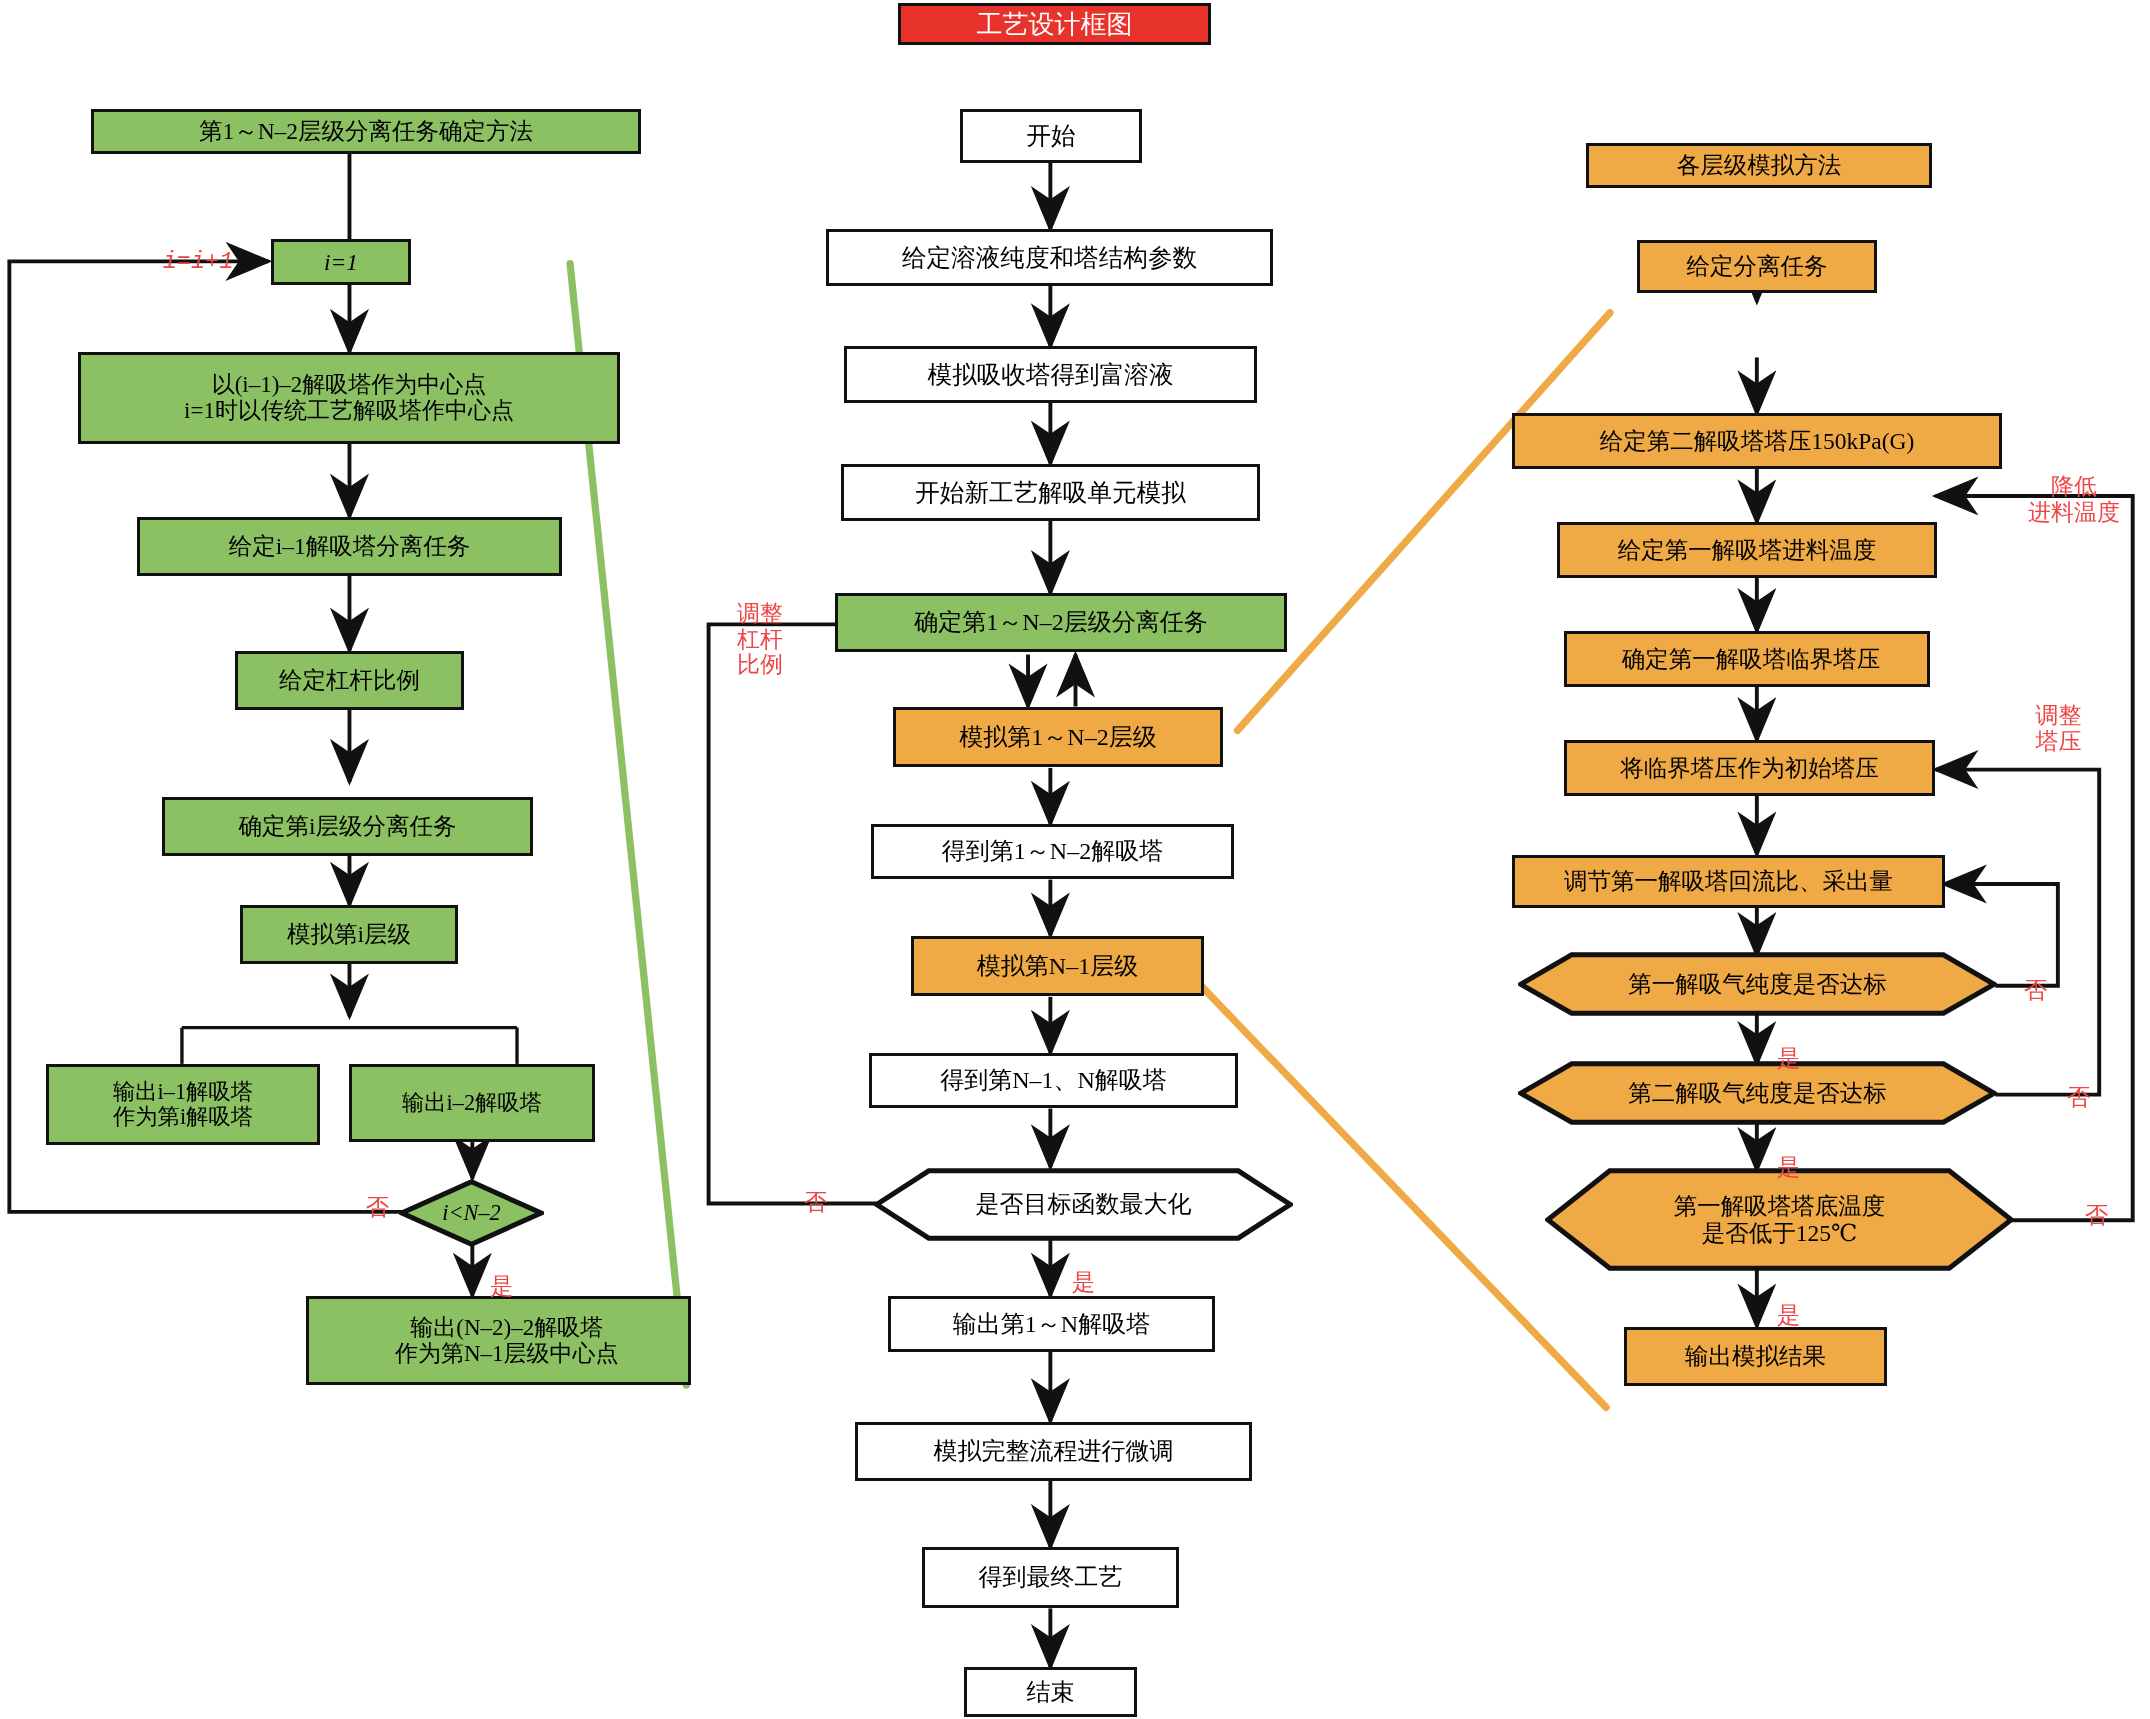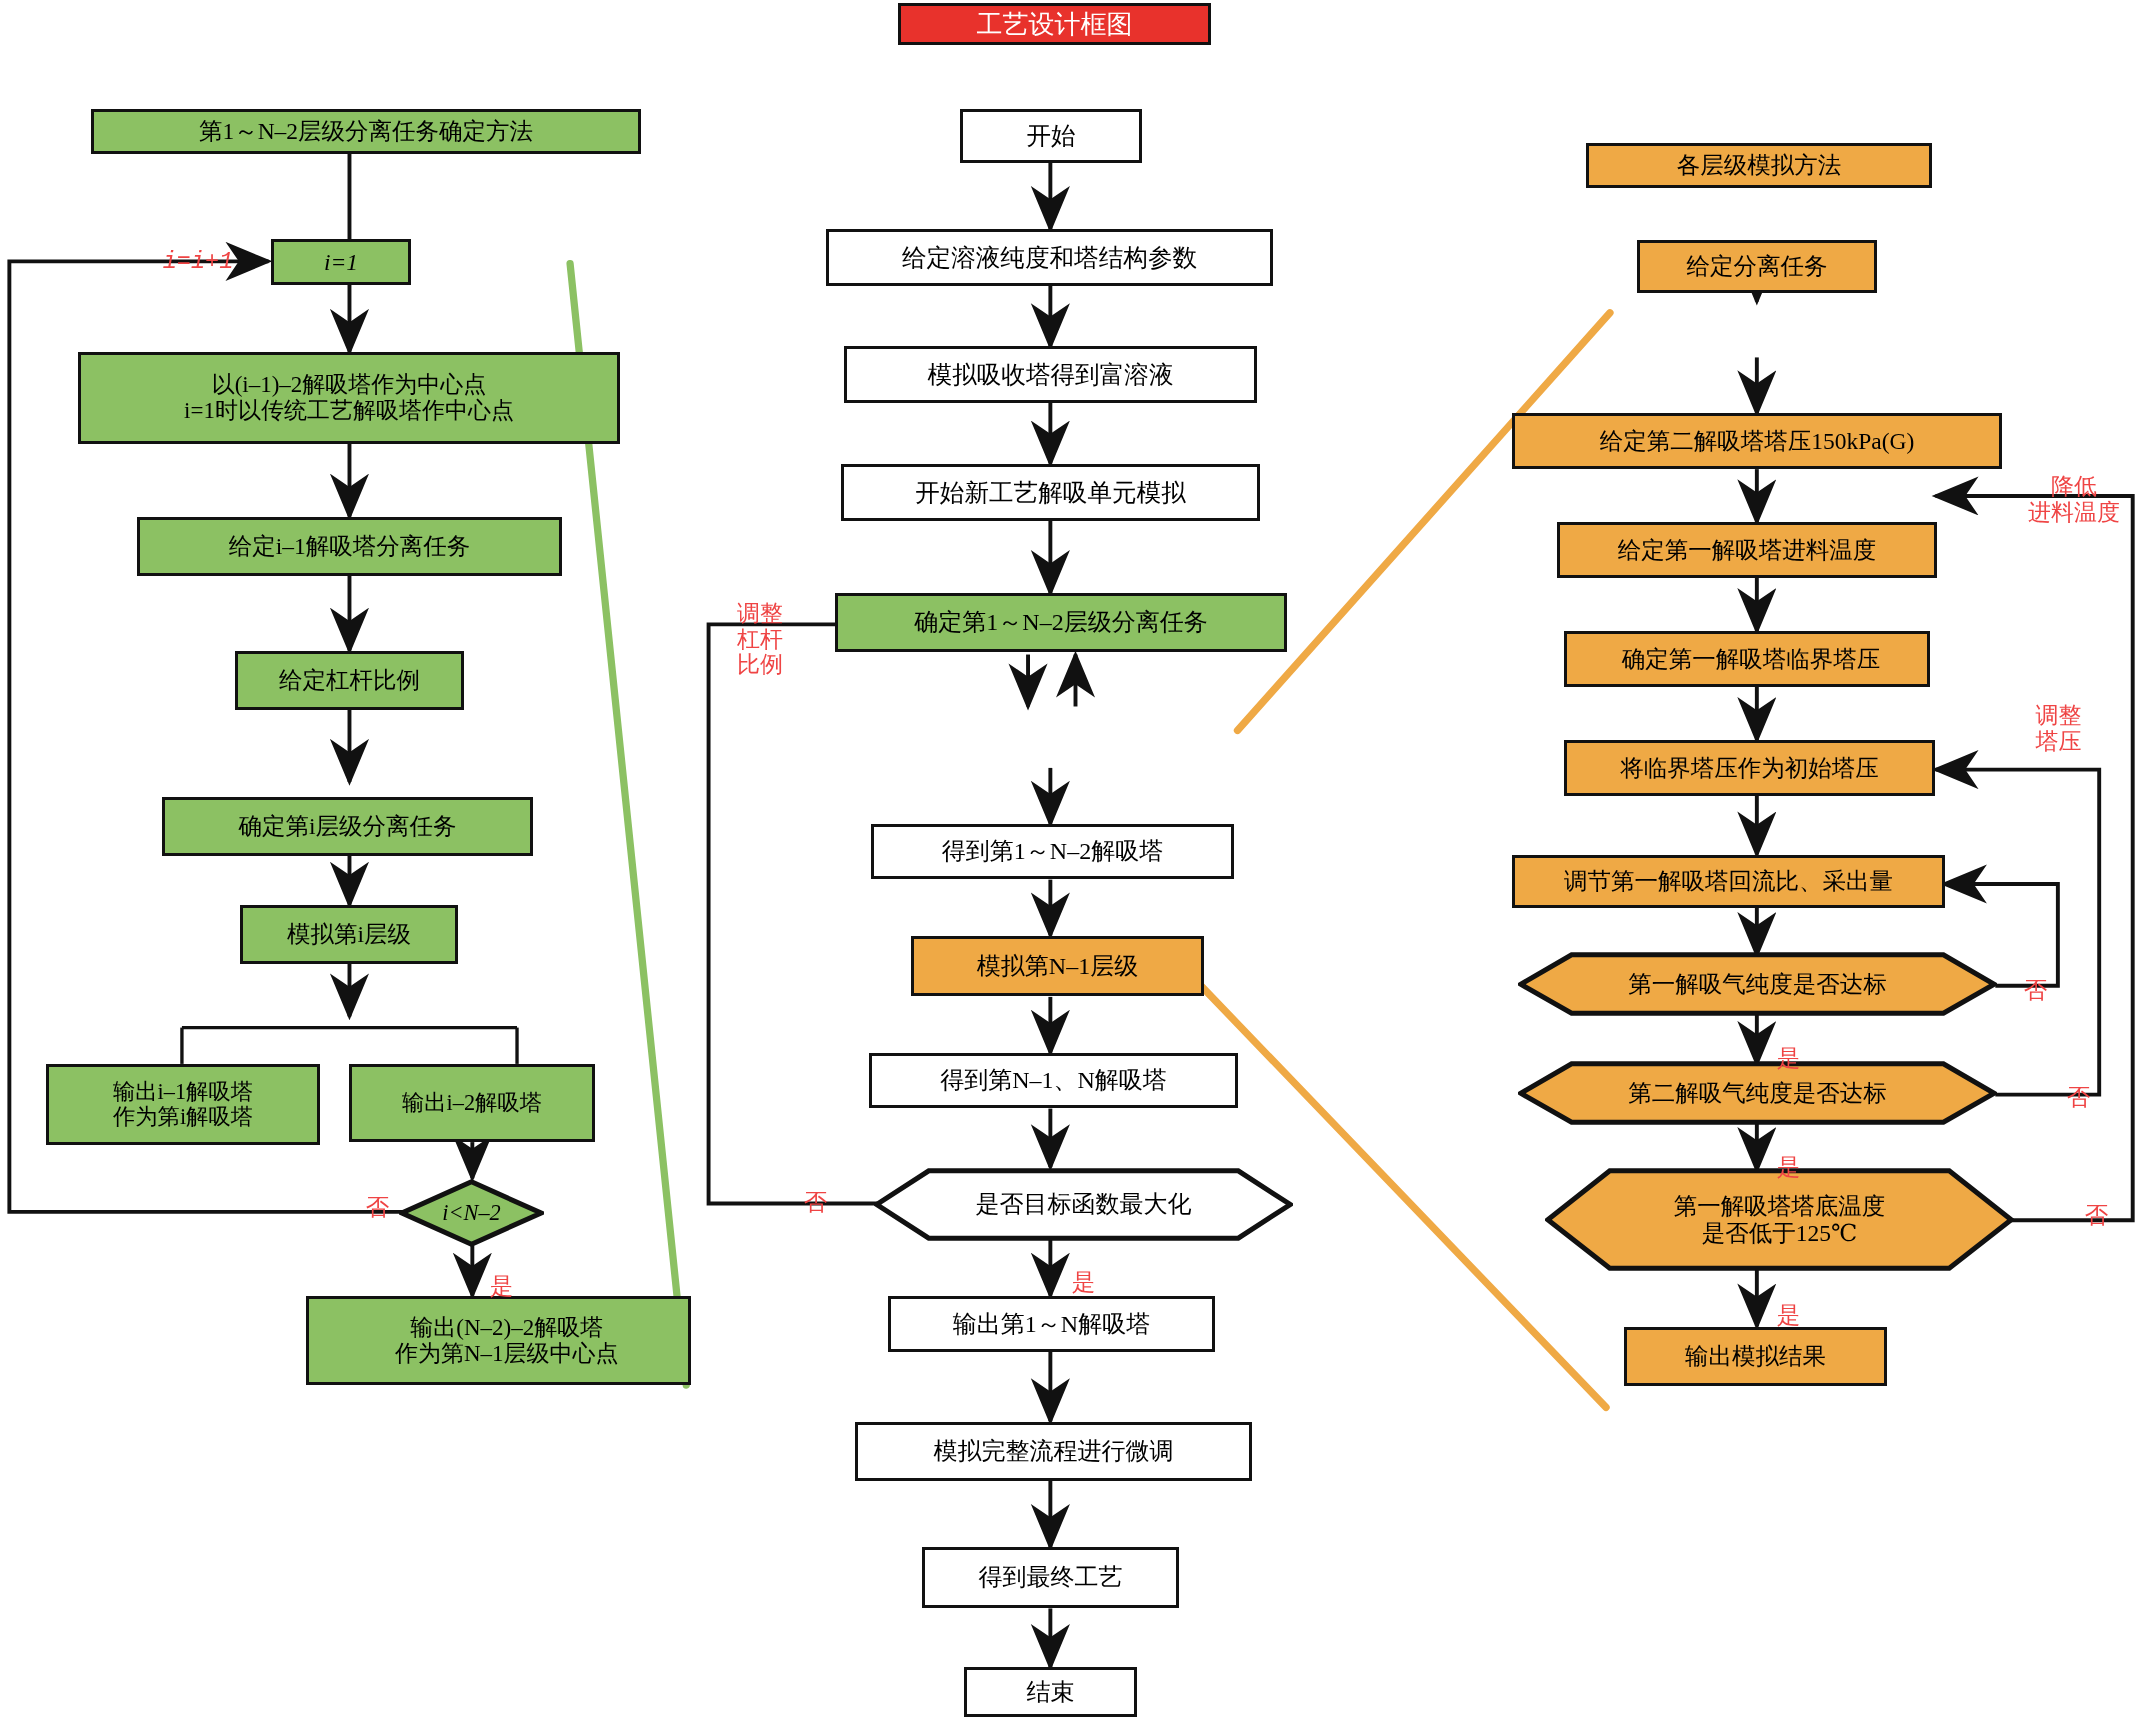--- a/index.html
+++ b/index.html
@@ -175,20 +175,23 @@
   </div>
 
   <div class="node white" style="left:841px;top:464px;width:419px;height:57px;font-size:24.6px;">
     <span class="t">开始新工艺解吸单元模拟</span>
   </div>
 
   <div class="node green" style="left:835px;top:593px;width:452px;height:59px;font-size:24px;">
     <span class="t">确定第1～N–2层级分离任务</span>
   </div>
 
+  <div class="node orange" style="left:893px;top:707px;width:330px;height:60px;font-size:24px;">
+    <span class="t">模拟第1～N–2层级</span>
+  </div>
 
   <div class="node white" style="left:871px;top:824px;width:363px;height:55px;font-size:24px;">
     <span class="t">得到第1～N–2解吸塔</span>
   </div>
 
   <div class="node orange" style="left:911px;top:936px;width:293px;height:60px;font-size:24px;">
     <span class="t">模拟第N–1层级</span>
   </div>
 
   <div class="node white" style="left:869px;top:1053px;width:369px;height:55px;font-size:24px;">

